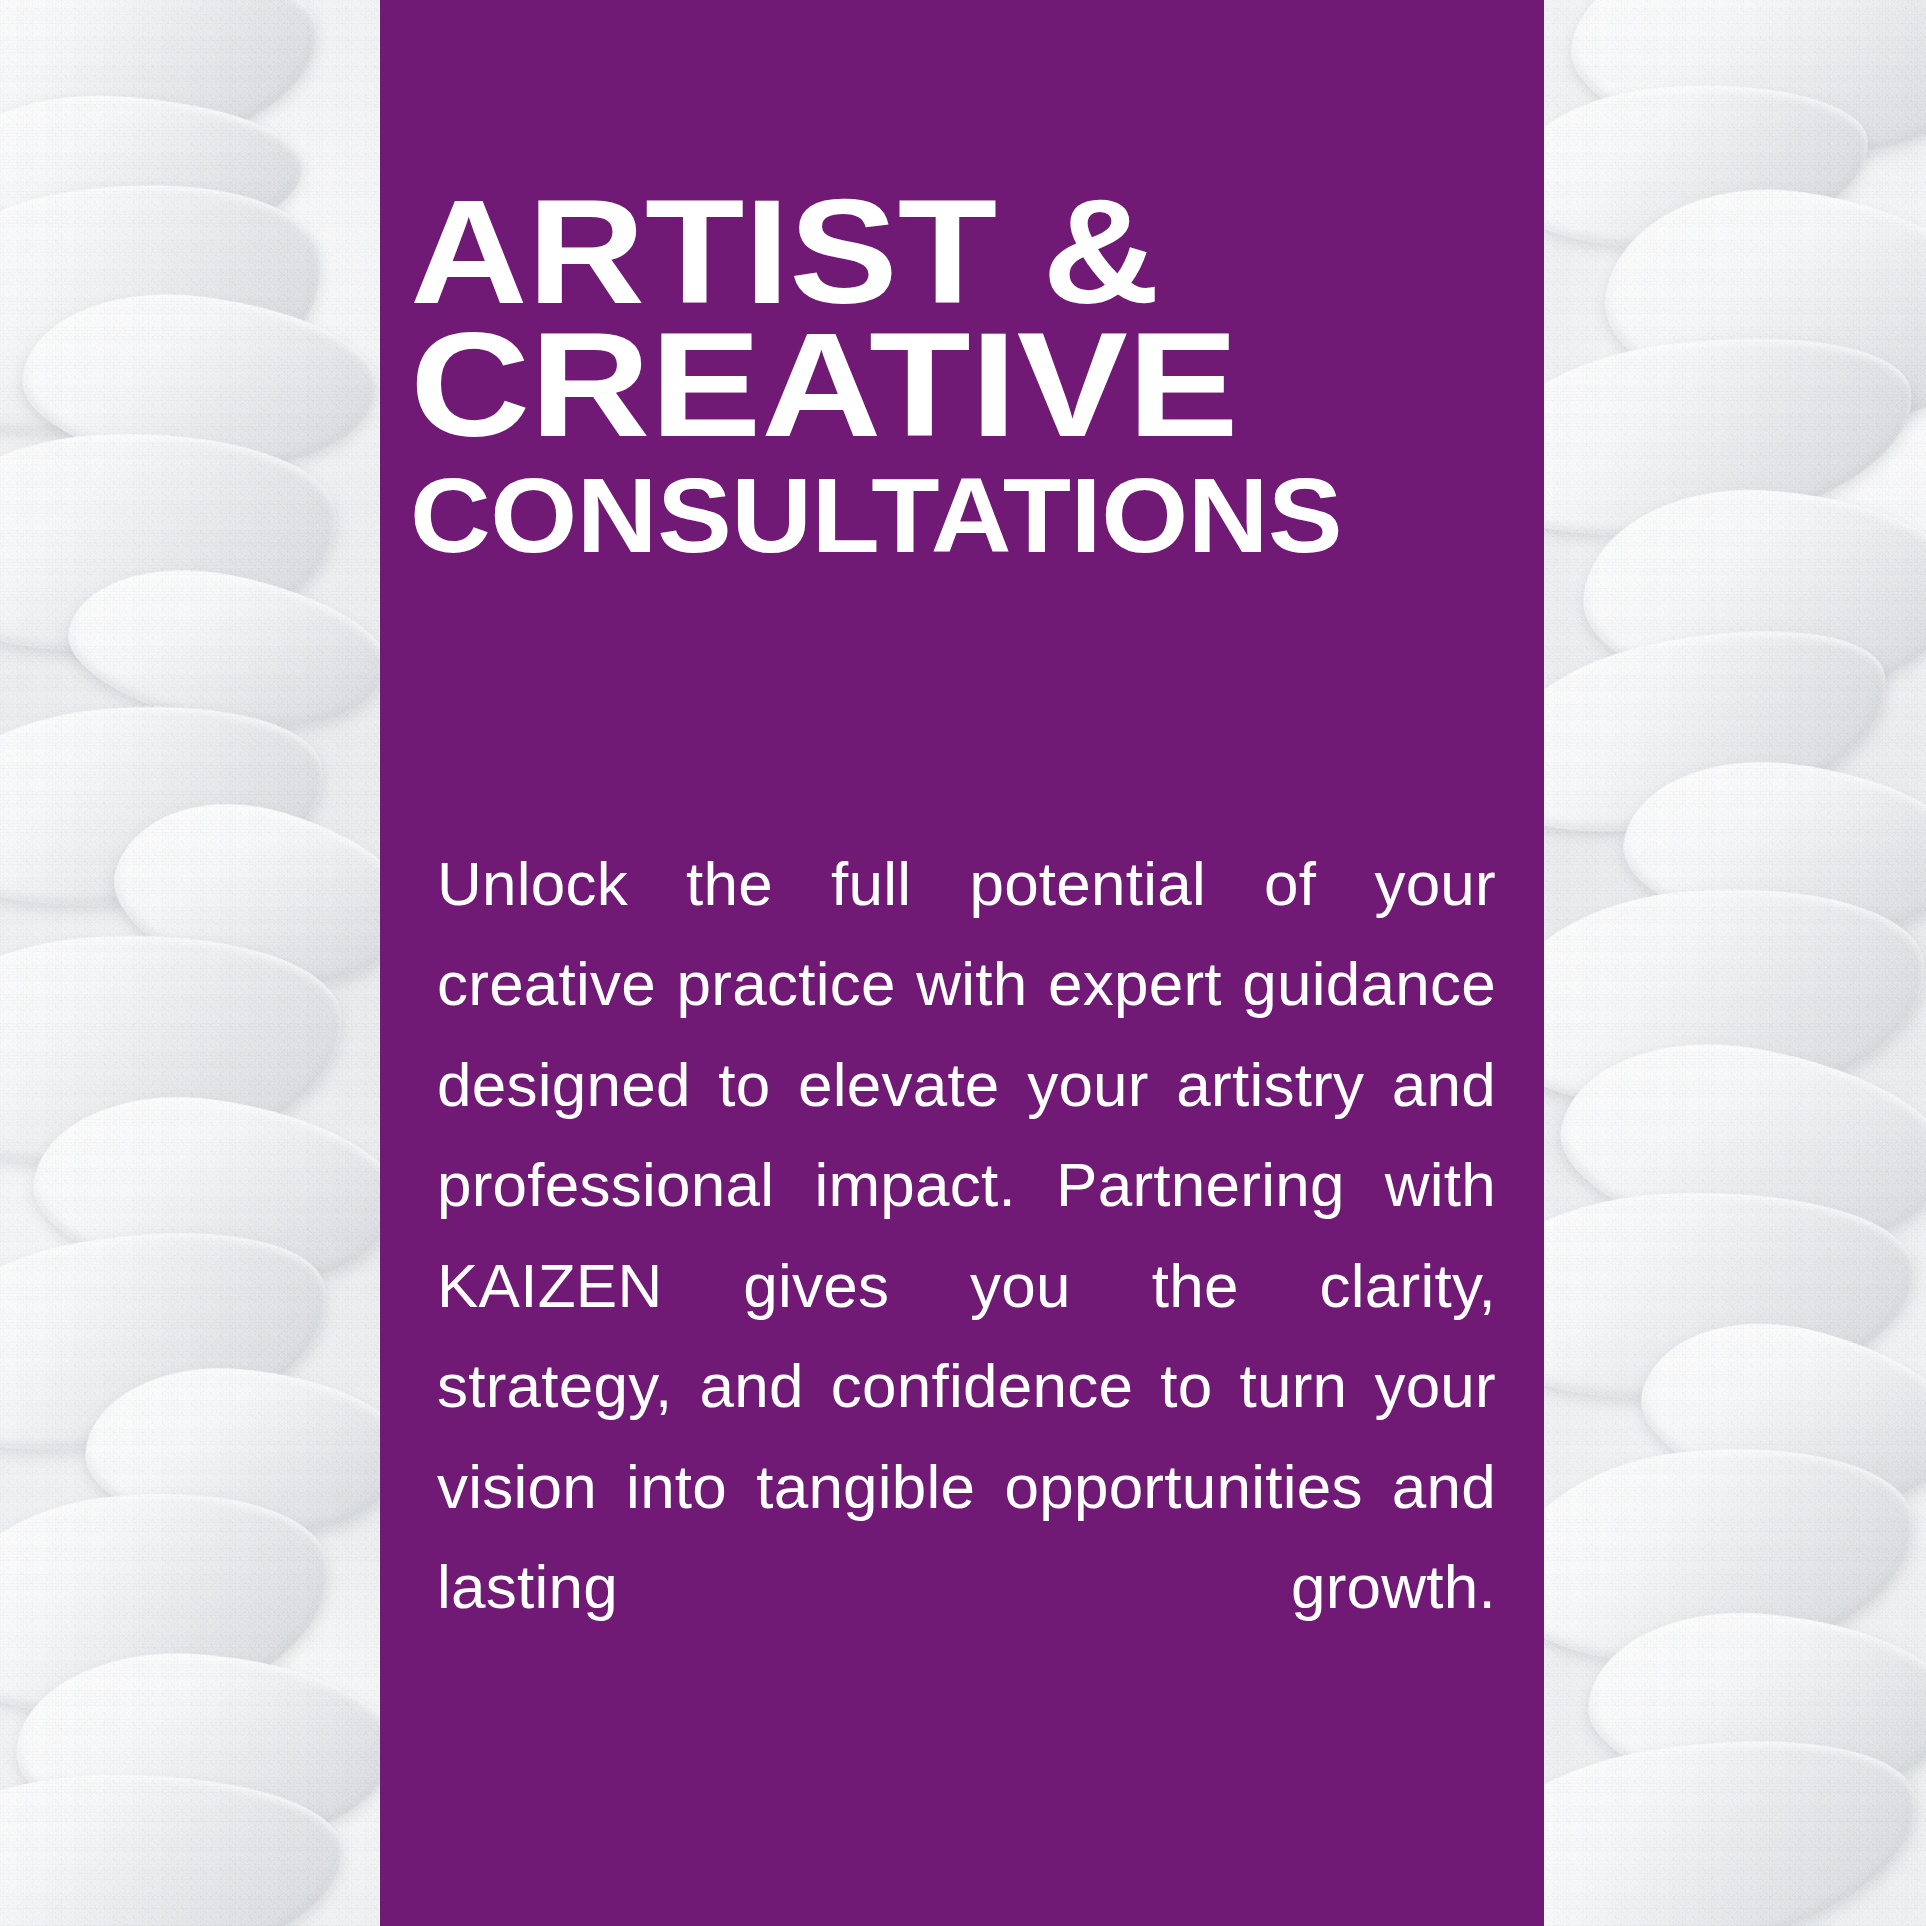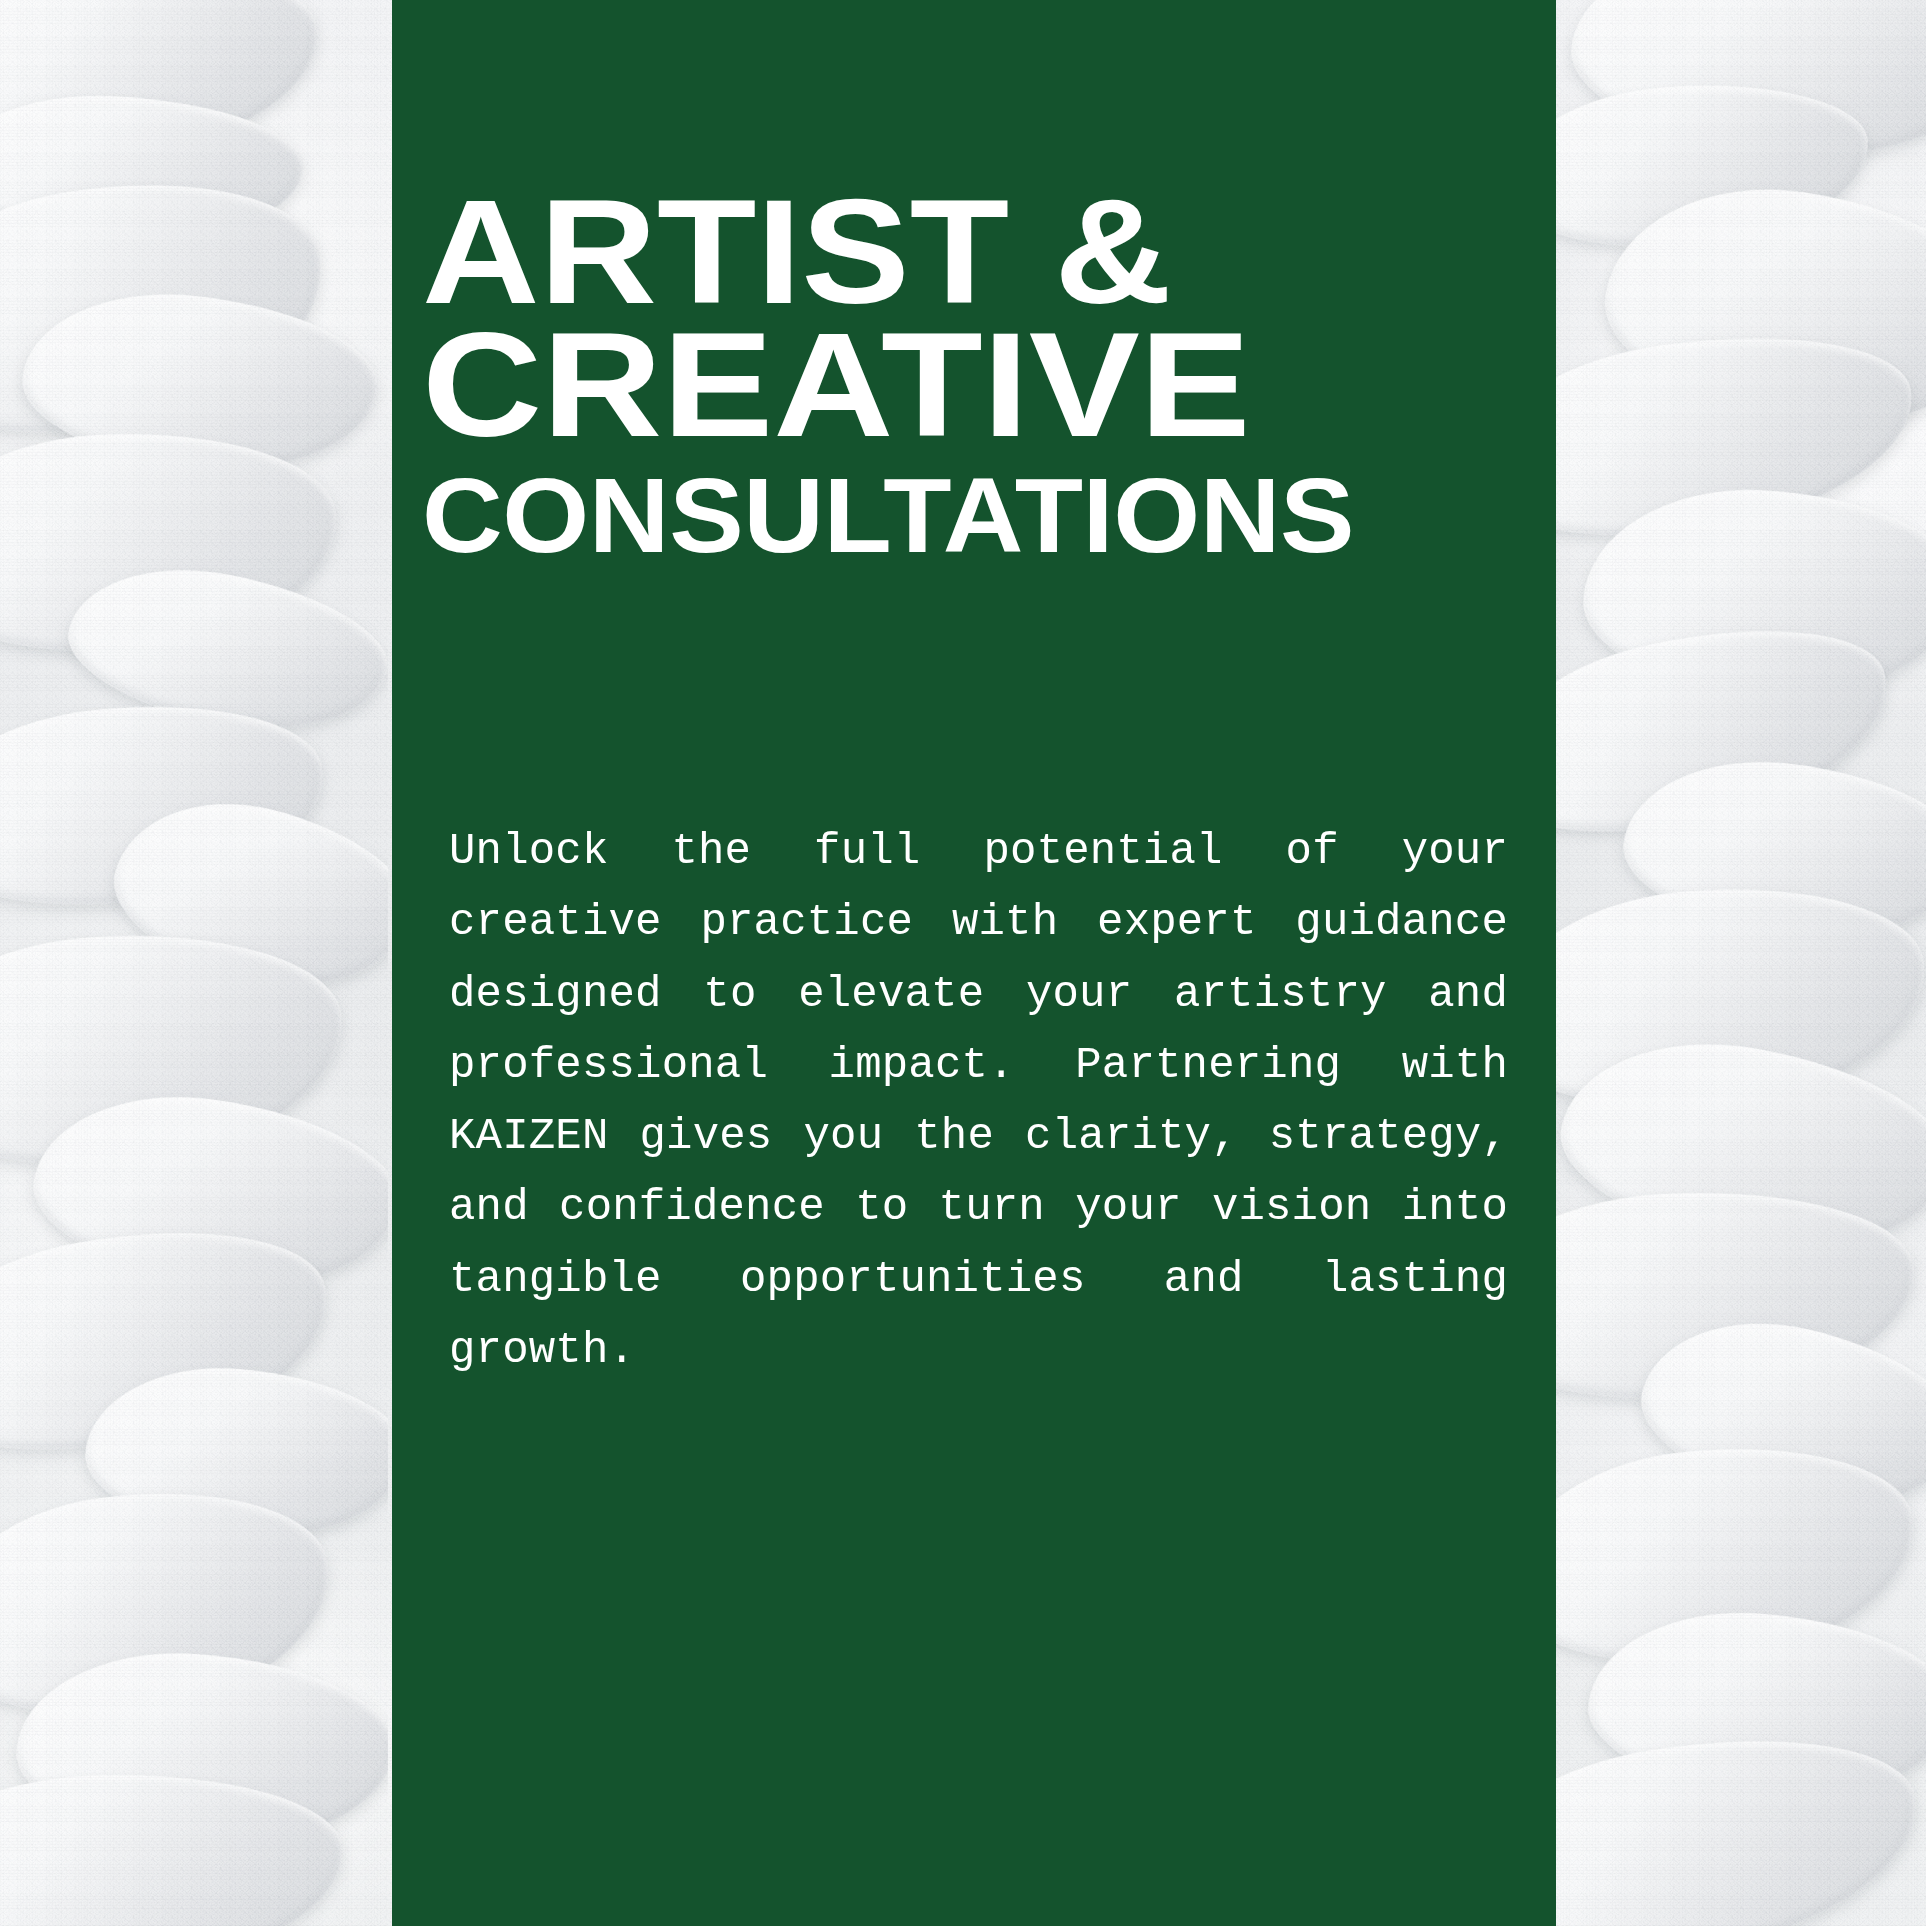--- a/index.html
+++ b/index.html
@@ -72,25 +72,25 @@
     opacity: .26;
     background-image:
       repeating-conic-gradient(from 22deg at 30% 40%, rgba(255,255,255,0.55) 0deg 3deg, rgba(176,181,188,0.22) 3deg 6deg),
       repeating-conic-gradient(from 68deg at 72% 66%, rgba(255,255,255,0.45) 0deg 4deg, rgba(168,173,181,0.18) 4deg 8deg);
     background-size: 9.7px 9.7px, 13px 13px;
   }
 
   
   .panel {
     position: absolute;
-    left: 392px;
+    left: 380px;
     top: 0;
     width: 1164px;
     height: 1926px;
-    background: #14532d;
+    background: #701a75;
   }
 
   
   .headline {
     position: absolute;
     left: 30px;
     top: 188px;
     width: 1119px;
     color: #ffffff;
     font-family: "Liberation Sans", "DejaVu Sans", sans-serif;
@@ -120,23 +120,23 @@
     letter-spacing: -0.004em;
   }
 
   
   .body-copy {
     position: absolute;
     left: 57px;
     top: 772px;
     width: 1059px;
     color: #ffffff;
-    font-family: Liberation Mono, monospace;
+    font-family: Liberation Sans, sans-serif;
     font-weight: 300;
-    font-size: 44px;
+    font-size: 62px;
     line-height: 1.62;
     text-align: justify;
     text-justify: inter-word;
     letter-spacing: 0.004em;
     word-spacing: 0.02em;
     -webkit-font-smoothing: antialiased;
   }
   .body-copy::after {
     content: "";
     display: inline-block;

